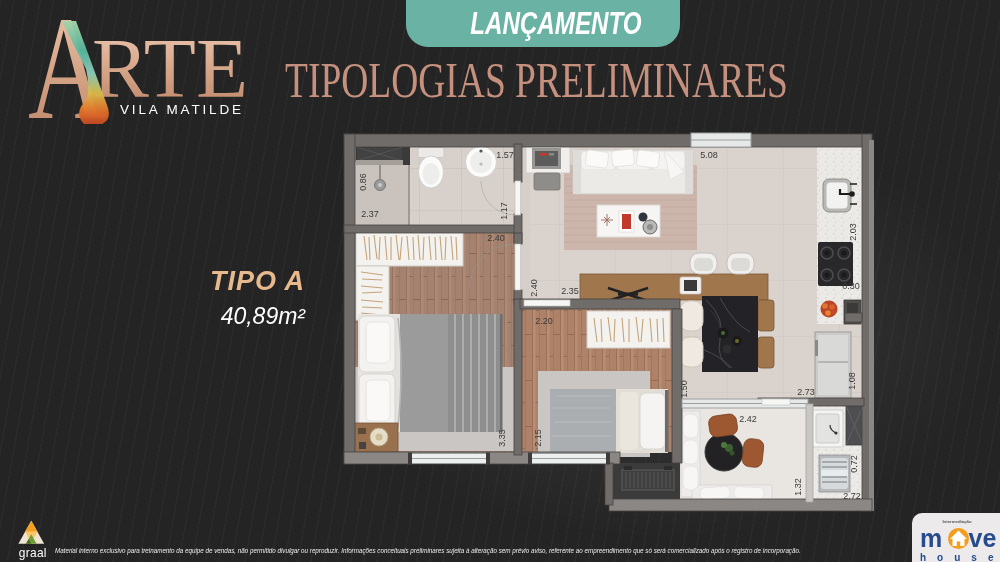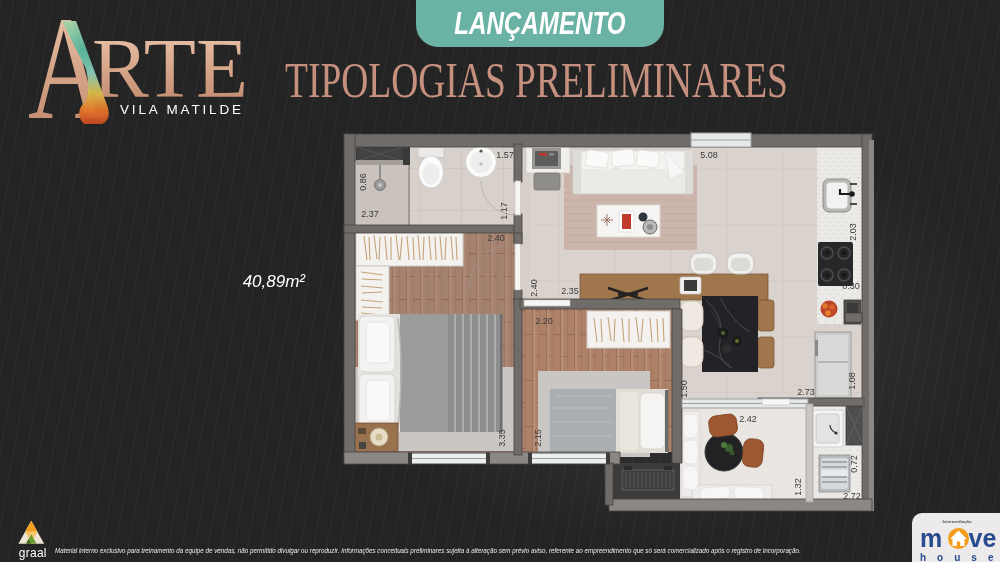--- a/index.html
+++ b/index.html
@@ -8,34 +8,34 @@
     font-family:"Liberation Sans",sans-serif;}
   #bg{position:absolute;inset:0;
     background:
       radial-gradient(ellipse 480px 300px at 660px 330px, rgba(255,255,255,0.10), rgba(255,255,255,0) 70%),
       repeating-linear-gradient(100deg, rgba(255,255,255,0.028) 0 1.5px, rgba(255,255,255,0) 1.5px 13px);
   }
 
   
   #logo{position:absolute;left:28px;top:14px;width:230px;height:110px;}
   
-  #badge{position:absolute;left:416px;top:0;width:248px;height:47px;
+  #badge{position:absolute;left:406px;top:0;width:248px;height:47px;
     background:#6ab3a4;border-radius:0 0 22px 22px;
-    display:flex;align-items:center;justify-content:center;}
+    display:flex;align-items:center;justify-content:center;padding-left:26px;}
   #badge span{color:#fff;font-size:31px;font-weight:bold;font-style:italic;letter-spacing:0;
     transform:scaleX(0.78);display:inline-block;}
   
   #title{position:absolute;left:285px;top:51px;
     font-family:"Liberation Serif",serif;color:#c5907e;font-size:51px;
     letter-spacing:0;white-space:nowrap;transform:scaleX(0.735);transform-origin:left top;}
   
   #tipo{position:absolute;left:120px;top:266px;width:185px;text-align:right;font-style:italic;}
   #tipo .t1{color:#e9b98e;font-size:27px;font-weight:bold;letter-spacing:1px;}
   #tipo .t2{color:#fff;font-size:23px;margin-top:9px;}
-  #tipo .t3{color:#fff;font-size:17px;margin-top:6px;}
+  #tipo .t3{color:#fff;font-size:23px;margin-top:6px;}
   
   #graal{position:absolute;left:8px;top:518px;width:100px;height:42px;}
   #disc{position:absolute;left:55px;top:546px;color:#ececec;white-space:nowrap;
     font-size:7.2px;font-style:italic;letter-spacing:0;transform:scaleX(0.87);transform-origin:left top;}
   #mh{position:absolute;left:912px;top:513px;width:92px;height:52px;
     background:#eceaea;border-radius:10px 0 0 0;}
 </style>
 </head>
 <body>
 <div id="bg"></div>
@@ -61,20 +61,21 @@
   <path d="M34,7 L48,7 L79,91 Q85,106 72,111 Q56,116 52,104 Q49,95 57,88 Q63,78 58,55 Z" fill="url(#drip)" opacity="0.96"></path>
   <text x="92" y="100" font-size="13.5" letter-spacing="4" textLength="125" fill="#fefefe" font-family="Liberation Sans,sans-serif">VILA MATILDE</text>
 </svg>
 
 <div id="badge">
     <span>LANÇAMENTO</span>
   </div>
 <div id="title">TIPOLOGIAS PRELIMINARES</div>
 
 <div id="tipo">
+  <div class="t1">TIPO A</div>
   <div class="t3">40,89m²</div>
 </div>
 
 <svg id="plan" viewBox="340 128 548 390" style="position:absolute;left:340px;top:128px;width:548px;height:390px">
 <defs>
   <pattern id="wood1" width="14" height="46" patternUnits="userSpaceOnUse">
     <rect width="14" height="46" fill="#a5826f"></rect>
     <rect x="0" width="1" height="46" fill="#97745f"></rect>
     <rect x="7" width="1" height="46" fill="#9d7a66"></rect>
     <rect x="0" y="0" width="7" height="1" fill="#8d6753"></rect>

